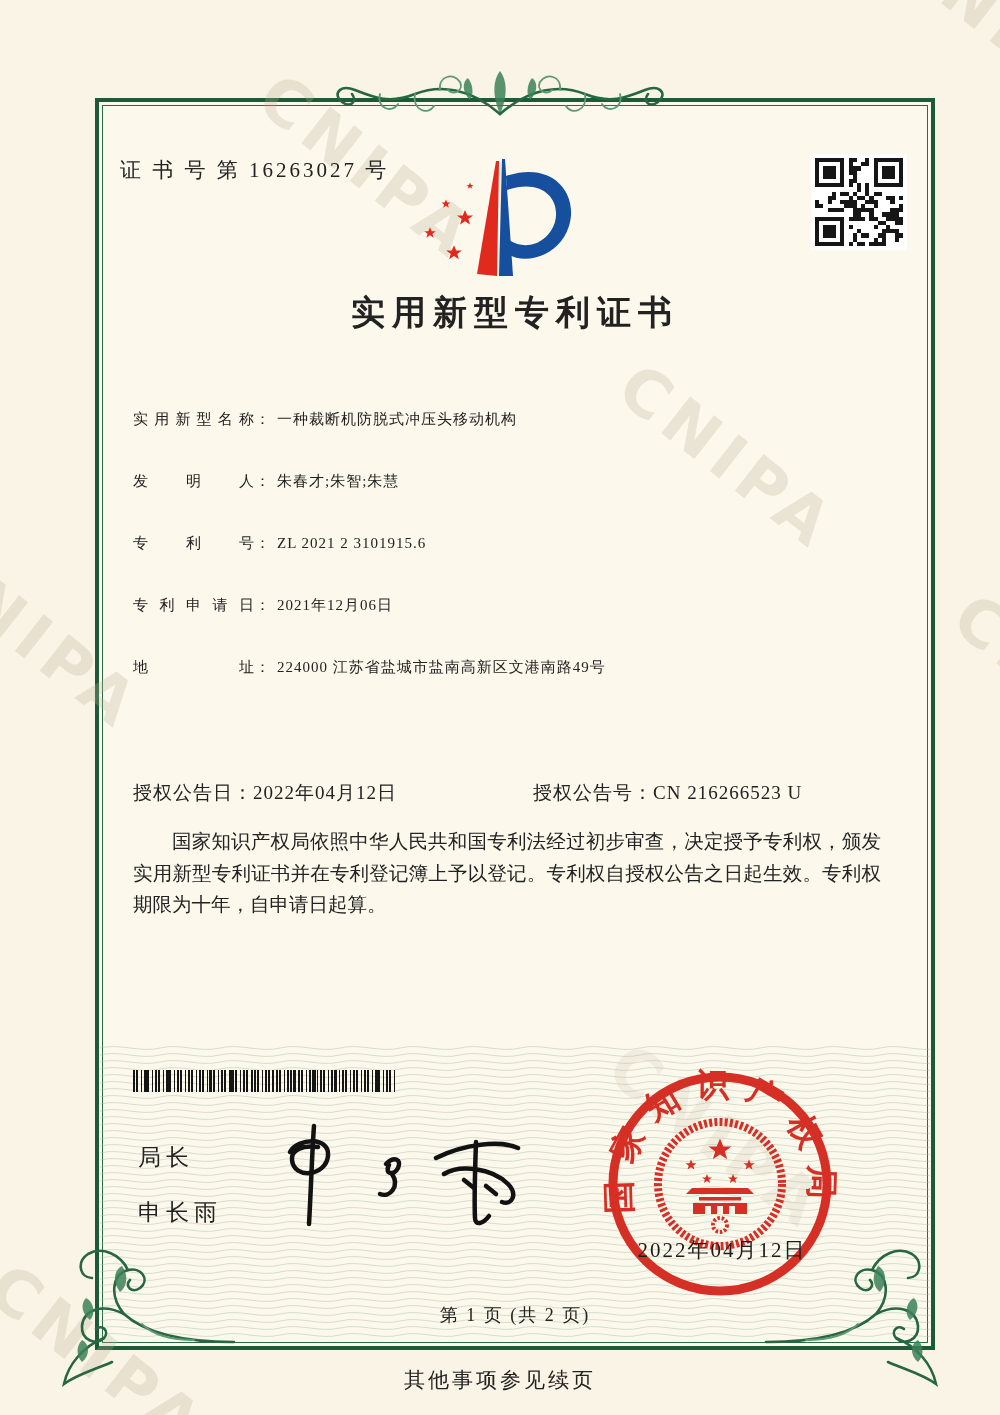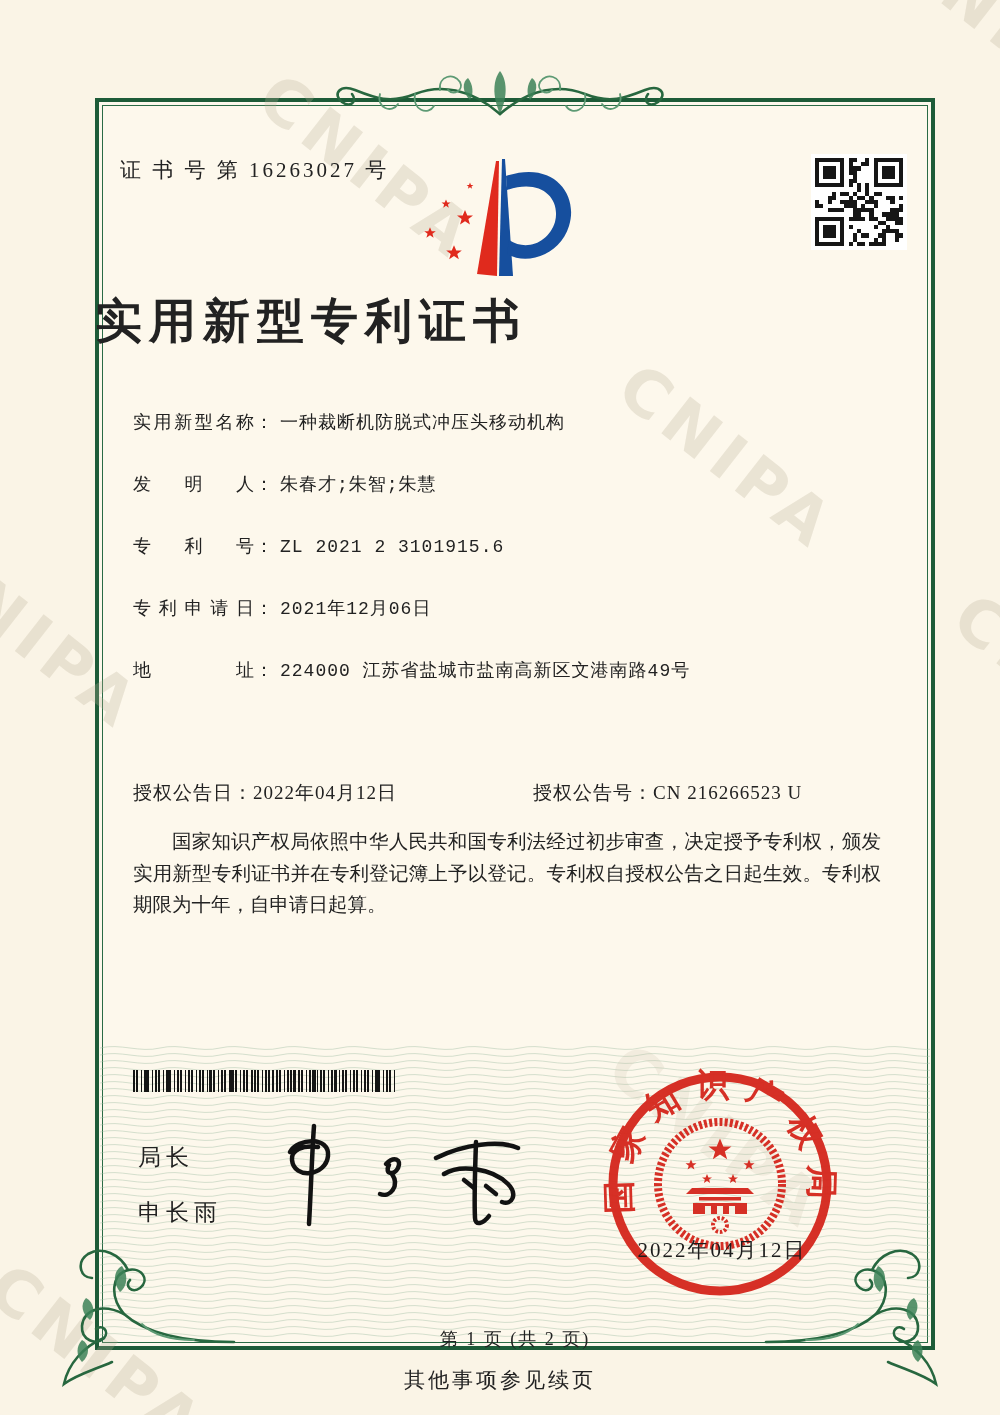--- a/index.html
+++ b/index.html
@@ -27,26 +27,26 @@
     color:rgba(186,176,152,0.28);
     transform:rotate(38deg);white-space:nowrap;z-index:1;
     user-select:none;
   }
   
   .certno{left:120px;top:156px;font-size:21px;letter-spacing:3px;z-index:2;}
   .logo{left:413px;top:136px;z-index:2;}
   .qr{left:811px;top:154px;width:96px;height:96px;background:#fff;padding:4px;box-sizing:border-box;z-index:2;}
   .qr svg{width:100%;height:100%;shape-rendering:crispEdges;fill:#161616;}
   .title{
-    left:95px;top:290px;width:840px;
-    font-size:47px;font-weight:bold;letter-spacing:7px;z-index:2;
+    left:95px;top:290px;width:840px;text-align:center;
+    font-size:34px;font-weight:bold;letter-spacing:7px;z-index:2;
   }
   
   .fields{left:133px;top:410px;width:760px;z-index:2;}
-  .frow{font-size:18px;height:62px;letter-spacing:1px;font-family:Liberation Mono, monospace;}
+  .frow{font-size:15px;height:62px;letter-spacing:1px;}
   .f-label{display:inline-block;width:122px;text-align:justify;text-align-last:justify;}
   .f-colon{display:inline-block;margin-right:6px;}
   .grant{left:133px;top:780px;width:770px;font-size:19px;letter-spacing:1px;z-index:2;}
   .grant .right{position:absolute;left:400px;top:0;}
   
   .paras{left:133px;top:826px;width:748px;font-size:19.5px;line-height:31.5px;
     text-align:justify;z-index:2;}
   .paras p{margin:0;text-indent:2em;}
   
   #waves{left:100px;top:1044px;z-index:0;}
@@ -62,21 +62,21 @@
   .director{left:138px;top:1142px;z-index:2;
     font-family:"Liberation Sans","DejaVu Sans",sans-serif;font-size:23px;letter-spacing:5px;}
   .director div{margin-bottom:24px;}
   .sig{left:268px;top:1112px;z-index:3;}
   .sig path{fill:none;stroke:#121212;stroke-width:4.5;stroke-linecap:round;stroke-linejoin:round;}
   
   .seal{left:602px;top:1066px;z-index:3;opacity:0.96;}
   .seal-date{left:615px;top:1236px;width:214px;text-align:center;z-index:4;
     font-size:21px;letter-spacing:2px;color:#1c1c1c;}
   
-  .pagefoot{left:95px;top:1303px;width:840px;text-align:center;font-size:18px;letter-spacing:2px;z-index:2;margin-top:24px;}
+  .pagefoot{left:95px;top:1303px;width:840px;text-align:center;font-size:18px;letter-spacing:2px;z-index:2;}
   .contnote{left:0;top:1366px;width:1000px;text-align:center;font-size:21px;letter-spacing:3px;z-index:2;}
   
   .orn{z-index:2;}
   .orn path{fill:none;stroke:#27673f;stroke-width:2.6;stroke-linecap:round;}
   .orn .fl{fill:#3c8157;stroke:none;opacity:0.85;}
   .orn .lt{stroke:#5d9a74;stroke-width:1.8;}
   .top-orn{left:320px;top:66px;}
   .bl-orn{left:24px;top:1232px;}
   .br-orn{left:736px;top:1232px;}
 </style>

